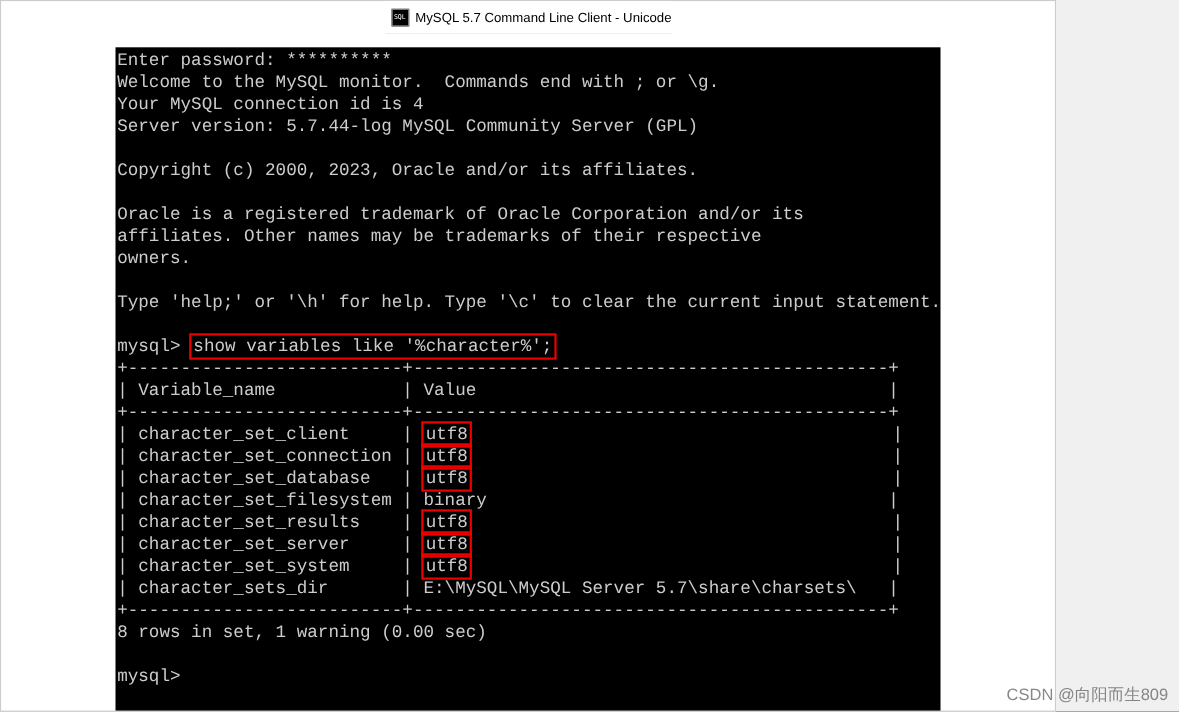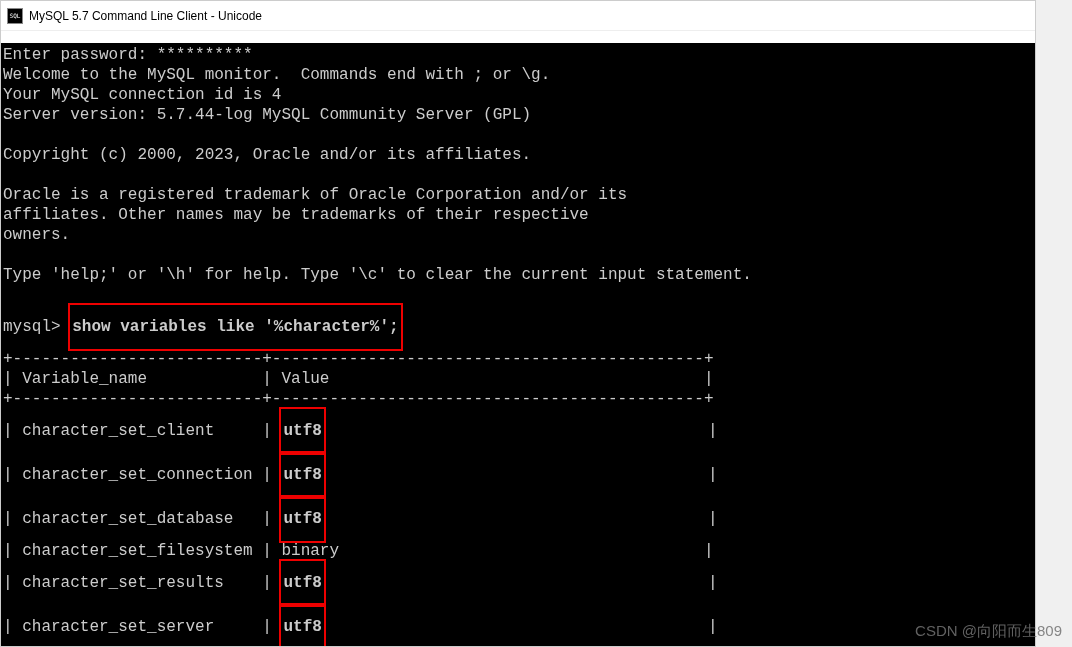--- a/index.html
+++ b/index.html
@@ -5,26 +5,27 @@
   * { margin: 0; padding: 0; box-sizing: border-box; }
   body {
     font-family: "Segoe UI", Tahoma, sans-serif;
     background: #f0f0f0;
     width: 1072px;
     height: 647px;
     overflow: hidden;
     position: relative;
   }
   .window {
-    width: 1036px;
+    width: 960px;
     height: 647px;
     background: #fff;
     display: flex;
     flex-direction: column;
     border: 1px solid #ccc;
+    align-items: center;
   }
   .titlebar {
     height: 30px;
     background: #fff;
     display: flex;
     align-items: center;
     border-bottom: 1px solid #eee;
     padding-left: 6px;
   }
   .app-icon {
@@ -56,23 +57,22 @@
     padding: 2px 0 0 2px;
     white-space: pre;
     letter-spacing: 0;
     position: relative;
     overflow: hidden;
     margin-top: 12px;
   }
   .hl {
     border: 2px solid #e00;
     display: inline-block;
-    padding: 12px 2px;
+    padding: 0 2px;
     margin: -2px -2px;
-    font-weight: bold;
   }
   .watermark {
     position: absolute;
     bottom: 6px;
     right: 10px;
     color: #737373;
     font-size: 15px;
     font-family: "Microsoft YaHei", sans-serif;
     opacity: 0.85;
   }

